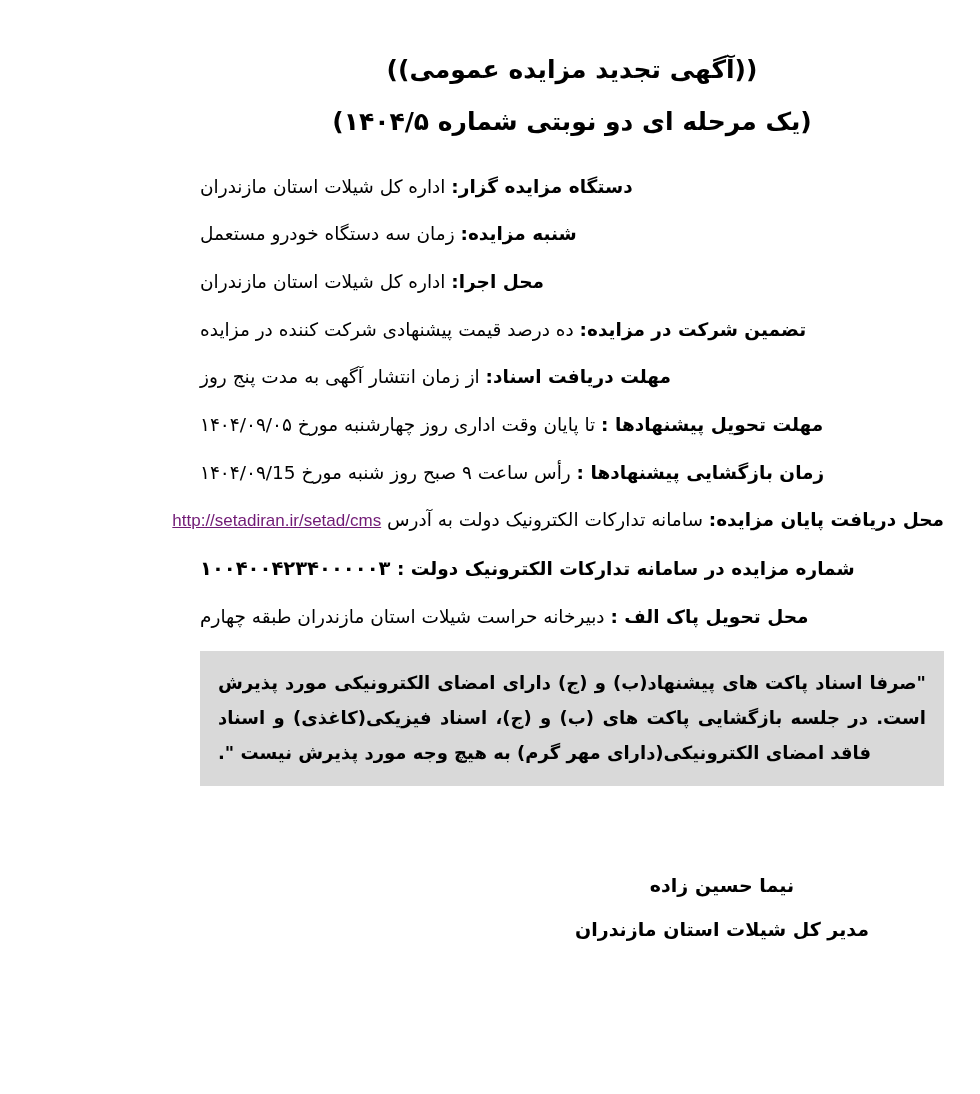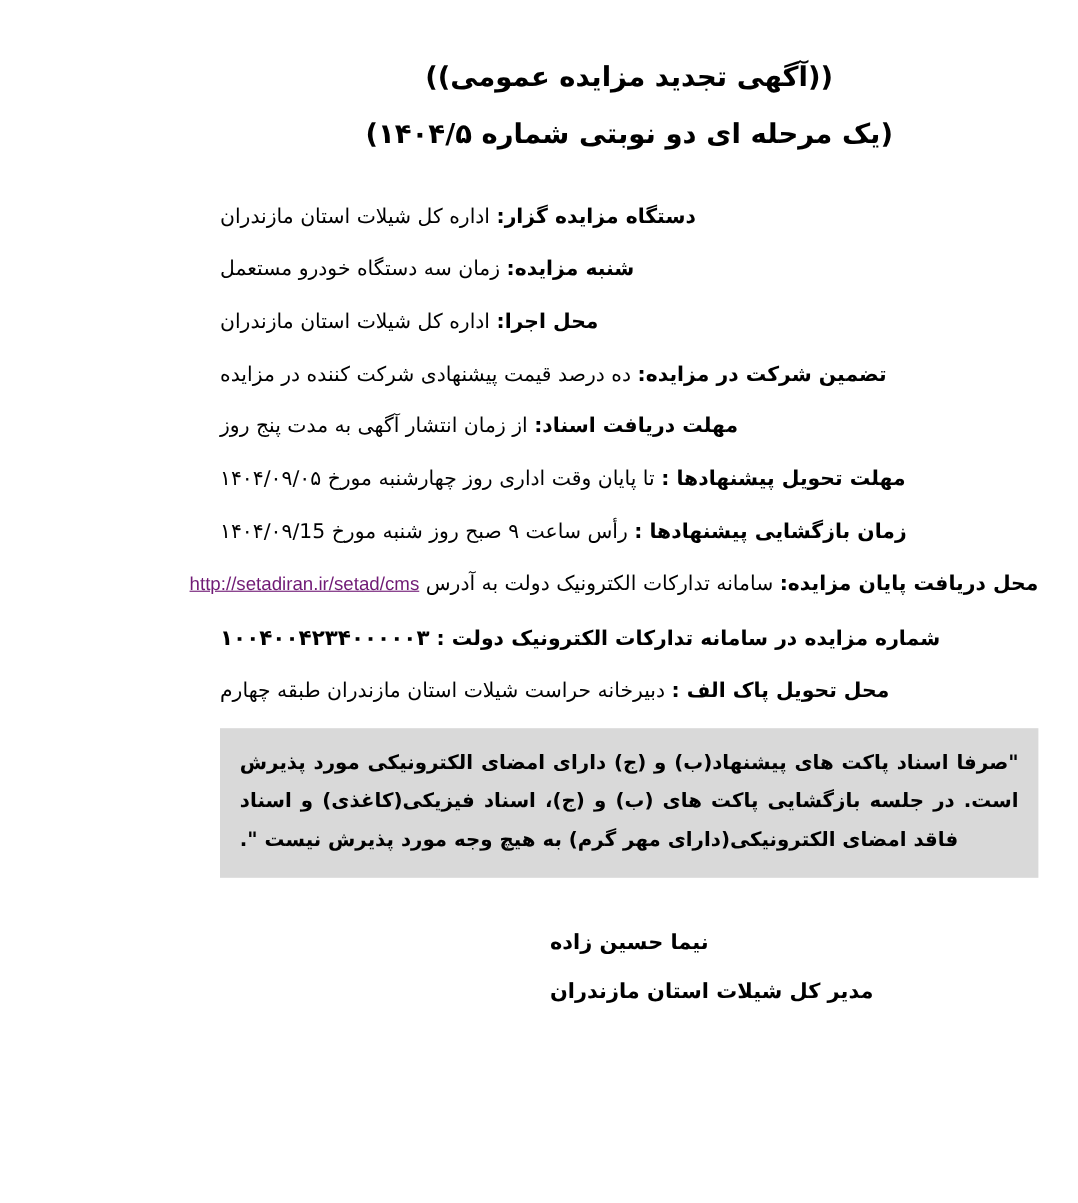--- a/index.html
+++ b/index.html
@@ -38,21 +38,21 @@
     margin-bottom: 16px;
   }
   .title-line-2 {
     font-size: 25px;
     font-weight: bold;
     line-height: 1.45;
   }
 
   
   .body-block {
-    margin-top: 43px;
+    margin-top: 32px;
   }
   .row {
     text-align: left;
     font-size: 18.5px;
     line-height: 1.55;
     margin-bottom: 19px;
     white-space: nowrap;
     direction: rtl;
   }
   .row .lbl {
@@ -86,22 +86,22 @@
     font-size: 18px;
     font-weight: bold;
     line-height: 1.95;
     text-align: justify;
     text-align-last: left;
     direction: rtl;
   }
 
   
   .signature {
-    margin-top: 48px;
-    text-align: left;
+    margin-top: 88px;
+    text-align: center;
     padding-right: 0;
     padding-left: 300px;
   }
   .signature .name {
     font-size: 19px;
     font-weight: bold;
     margin-bottom: 22px;
   }
   .signature .role {
     font-size: 19px;

